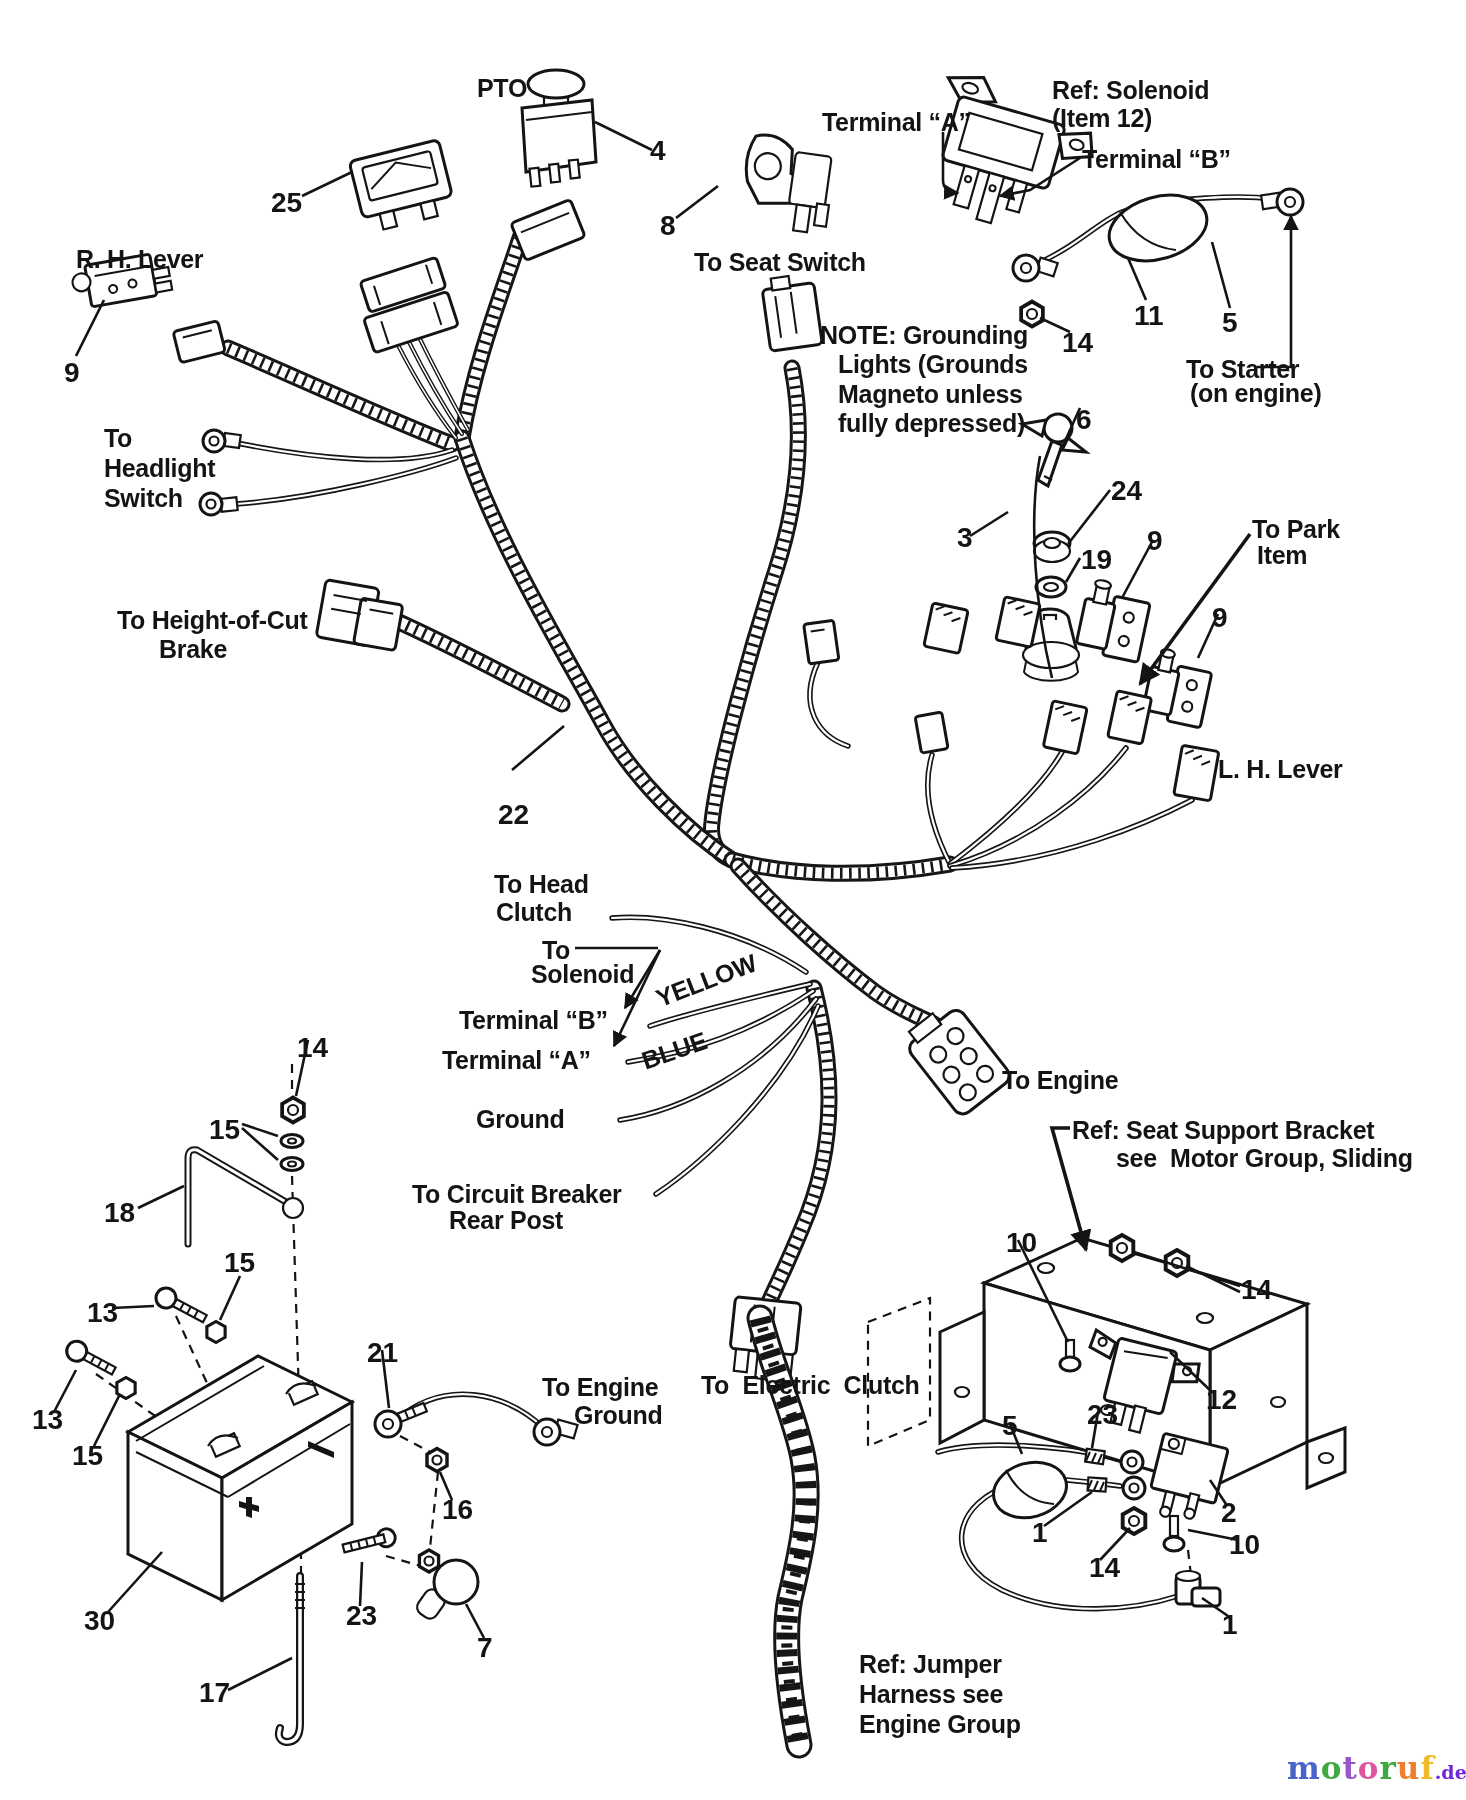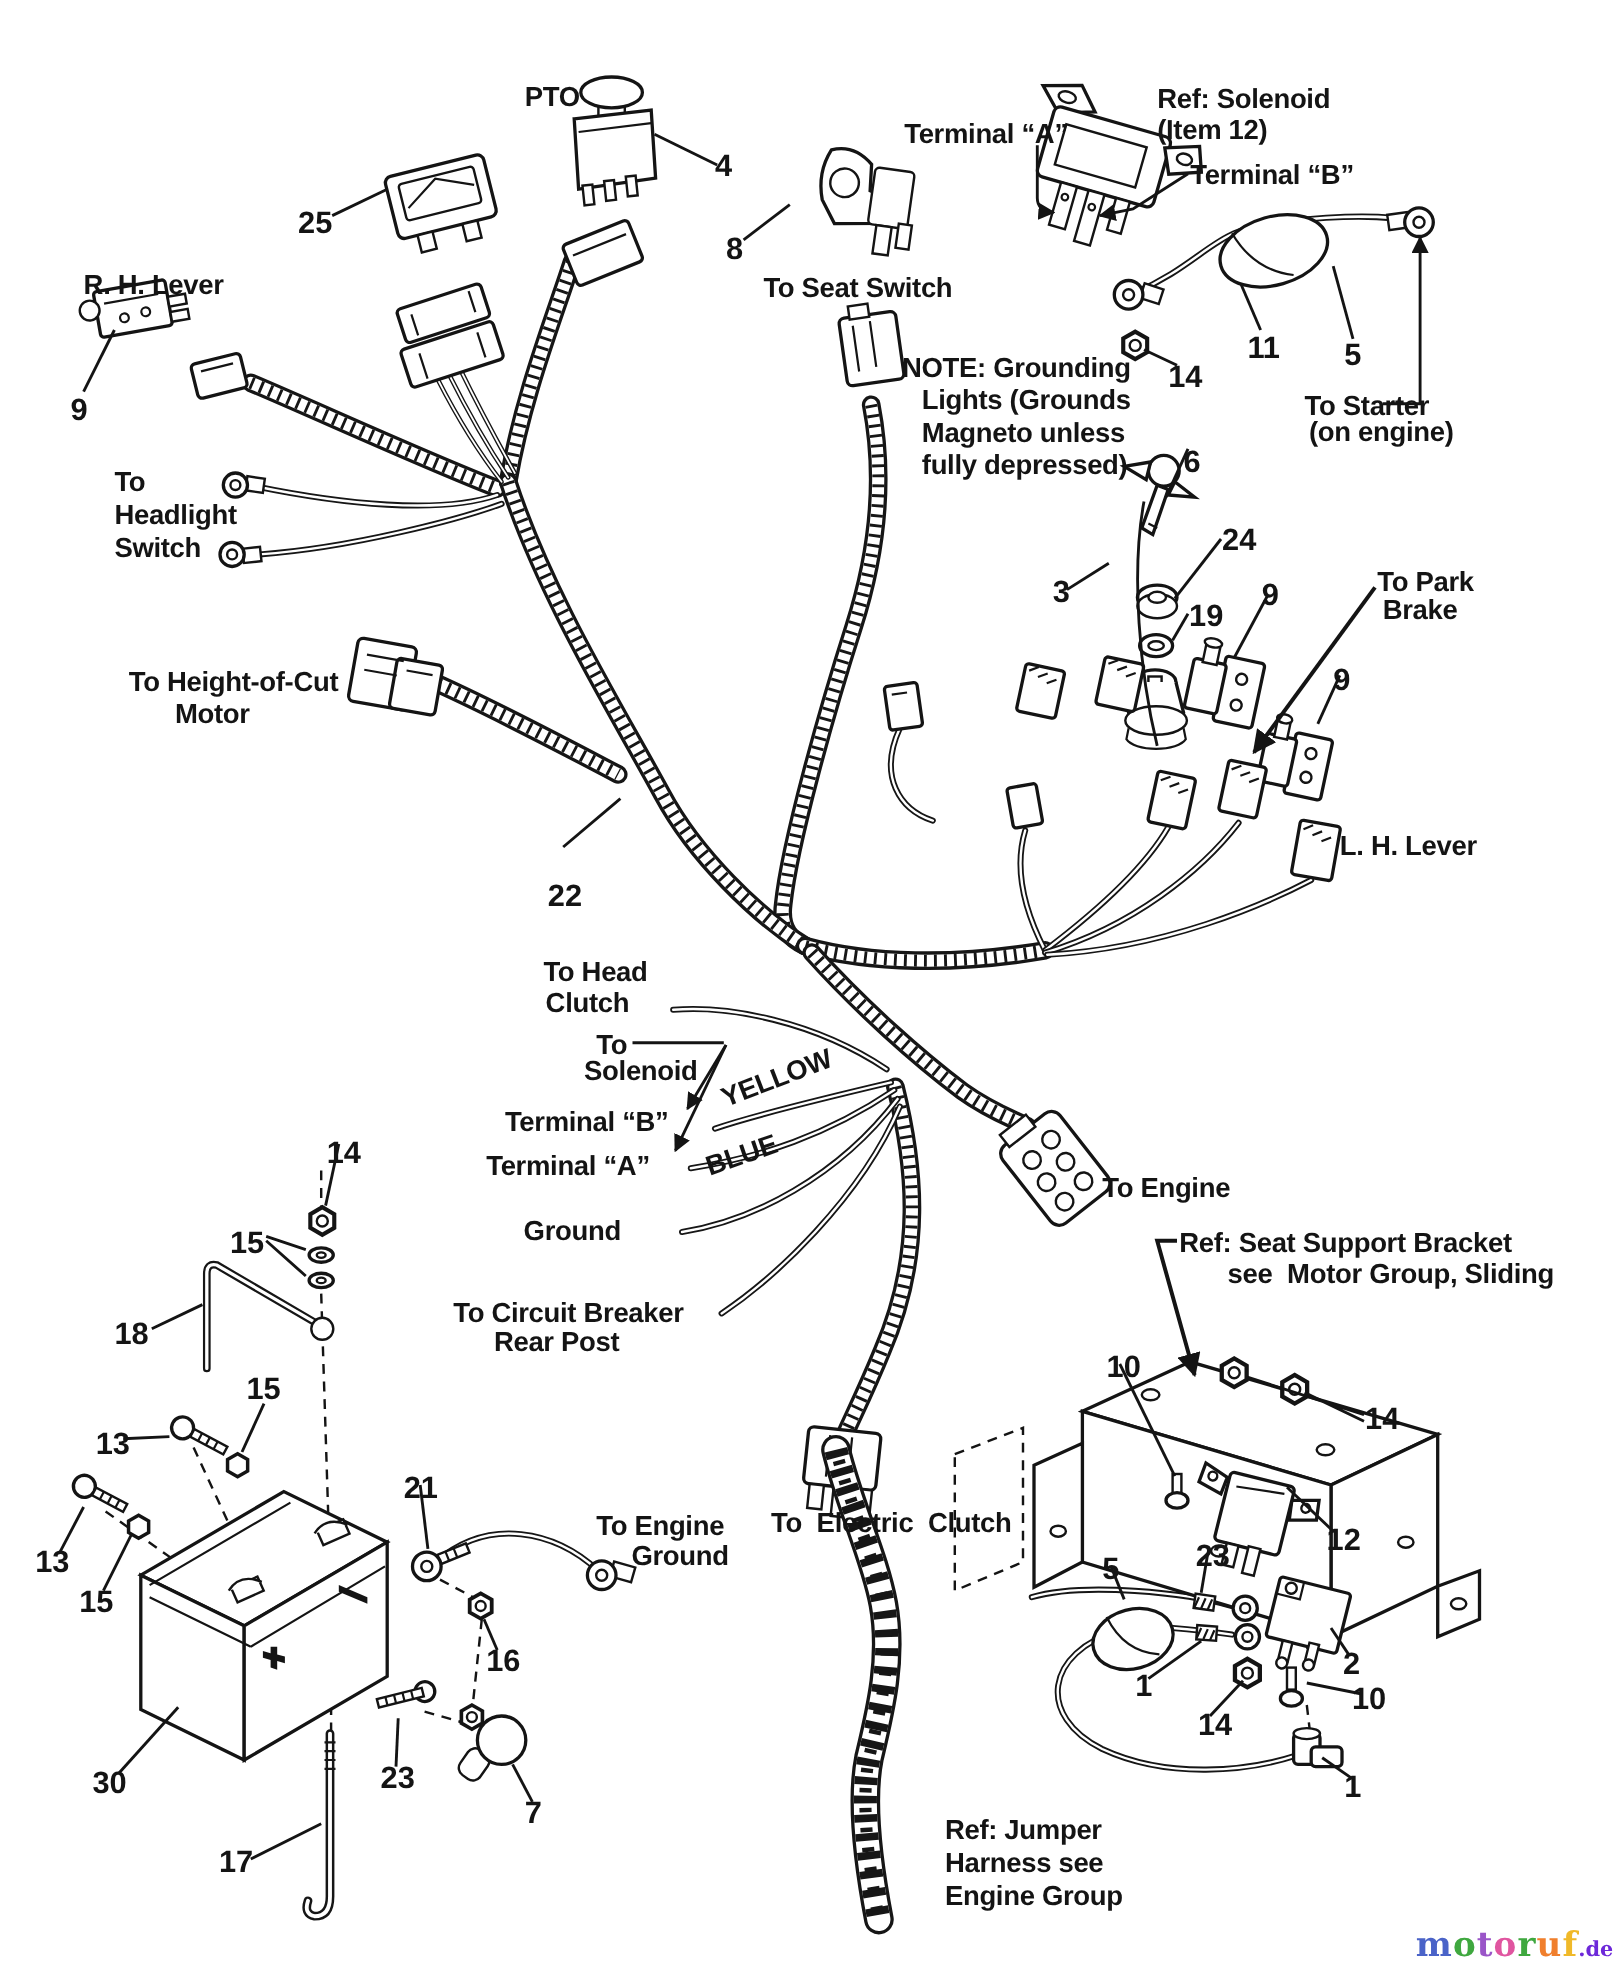--- a/index.html
+++ b/index.html
@@ -587,25 +587,25 @@
 <div class="lbl" style="left:820px;top:321px">NOTE: Grounding</div>
 <div class="lbl" style="left:838px;top:350px">Lights (Grounds</div>
 <div class="lbl" style="left:838px;top:380px">Magneto unless</div>
 <div class="lbl" style="left:838px;top:409px">fully depressed)</div>
 <div class="num" style="left:1076px;top:405px">6</div>
 <div class="num" style="left:1111px;top:476px">24</div>
 <div class="num" style="left:957px;top:523px">3</div>
 <div class="num" style="left:1081px;top:545px">19</div>
 <div class="num" style="left:1147px;top:526px">9</div>
 <div class="lbl" style="left:1252px;top:515px">To Park</div>
-<div class="lbl" style="left:1257px;top:541px">Brake</div>
+<div class="lbl" style="left:1257px;top:541px">Item</div>
 <div class="num" style="left:1212px;top:603px">9</div>
 <div class="lbl" style="left:1218px;top:755px">L. H. Lever</div>
 <div class="lbl" style="left:117px;top:606px">To Height-of-Cut</div>
-<div class="lbl" style="left:159px;top:635px">Motor</div>
+<div class="lbl" style="left:159px;top:635px">Brake</div>
 <div class="num" style="left:498px;top:800px">22</div>
 <div class="lbl" style="left:494px;top:870px">To Head</div>
 <div class="lbl" style="left:496px;top:898px">Clutch</div>
 <div class="lbl" style="left:542px;top:936px">To</div>
 <div class="lbl" style="left:531px;top:960px">Solenoid</div>
 <div class="lbl" style="left:459px;top:1006px">Terminal “B”</div>
 <div class="lbl" style="left:652px;top:986px;transform:rotate(-21deg);transform-origin:left top">YELLOW</div>
 <div class="lbl" style="left:442px;top:1046px">Terminal “A”</div>
 <div class="lbl" style="left:638px;top:1048px;transform:rotate(-19deg);transform-origin:left top">BLUE</div>
 <div class="lbl" style="left:476px;top:1105px">Ground</div>

